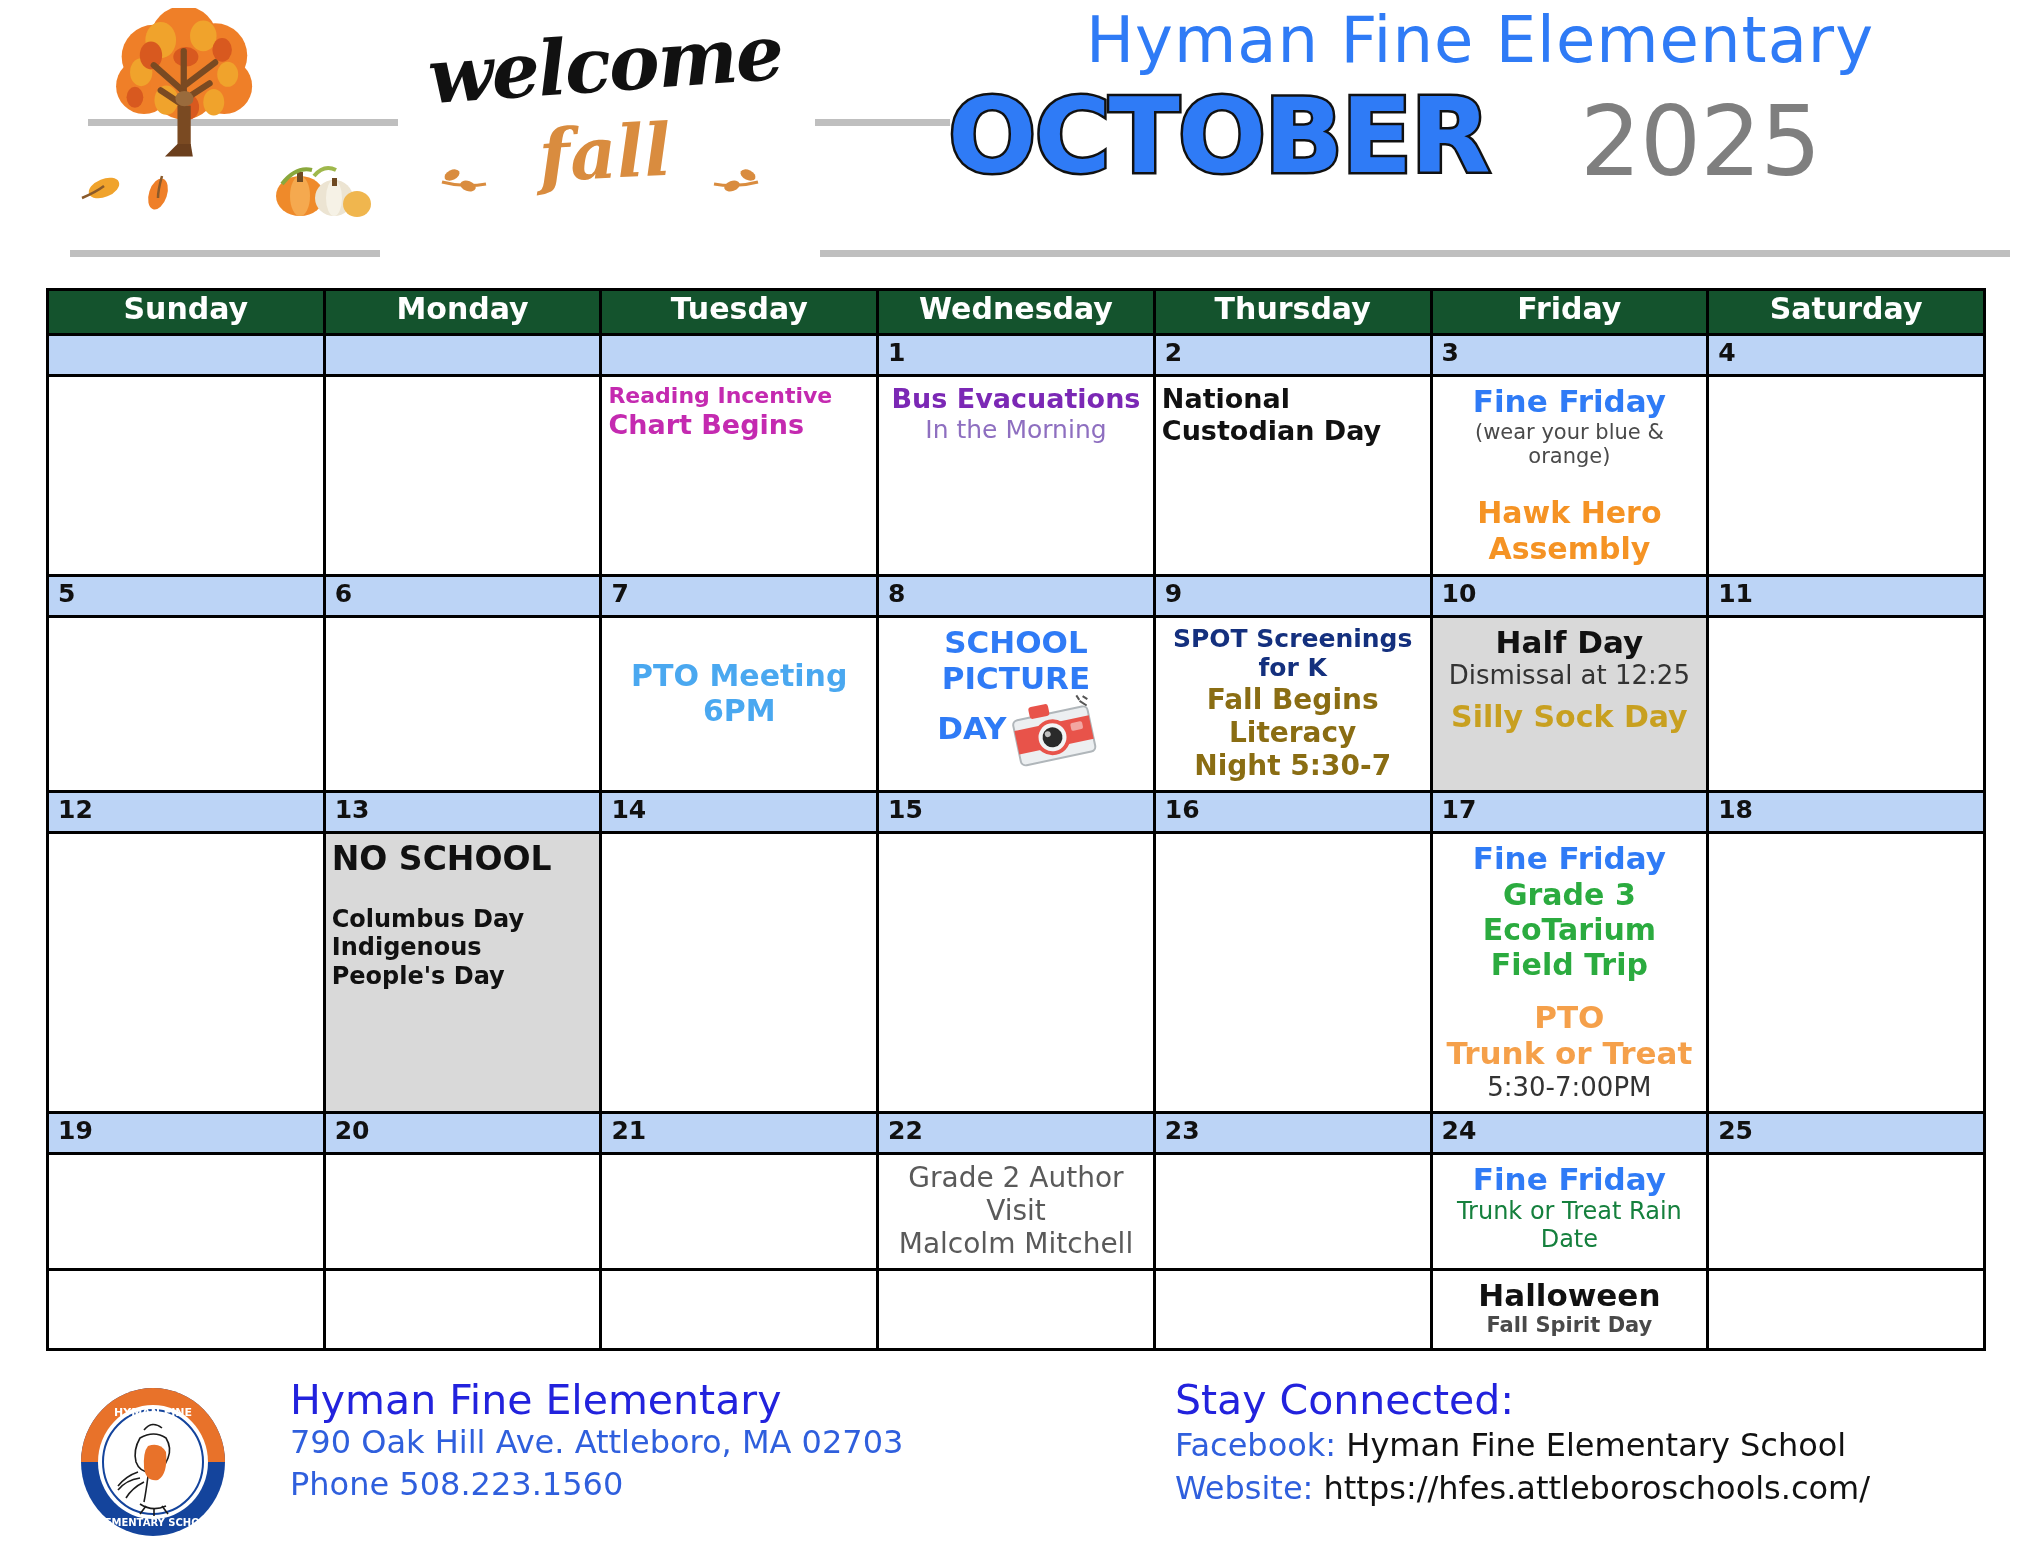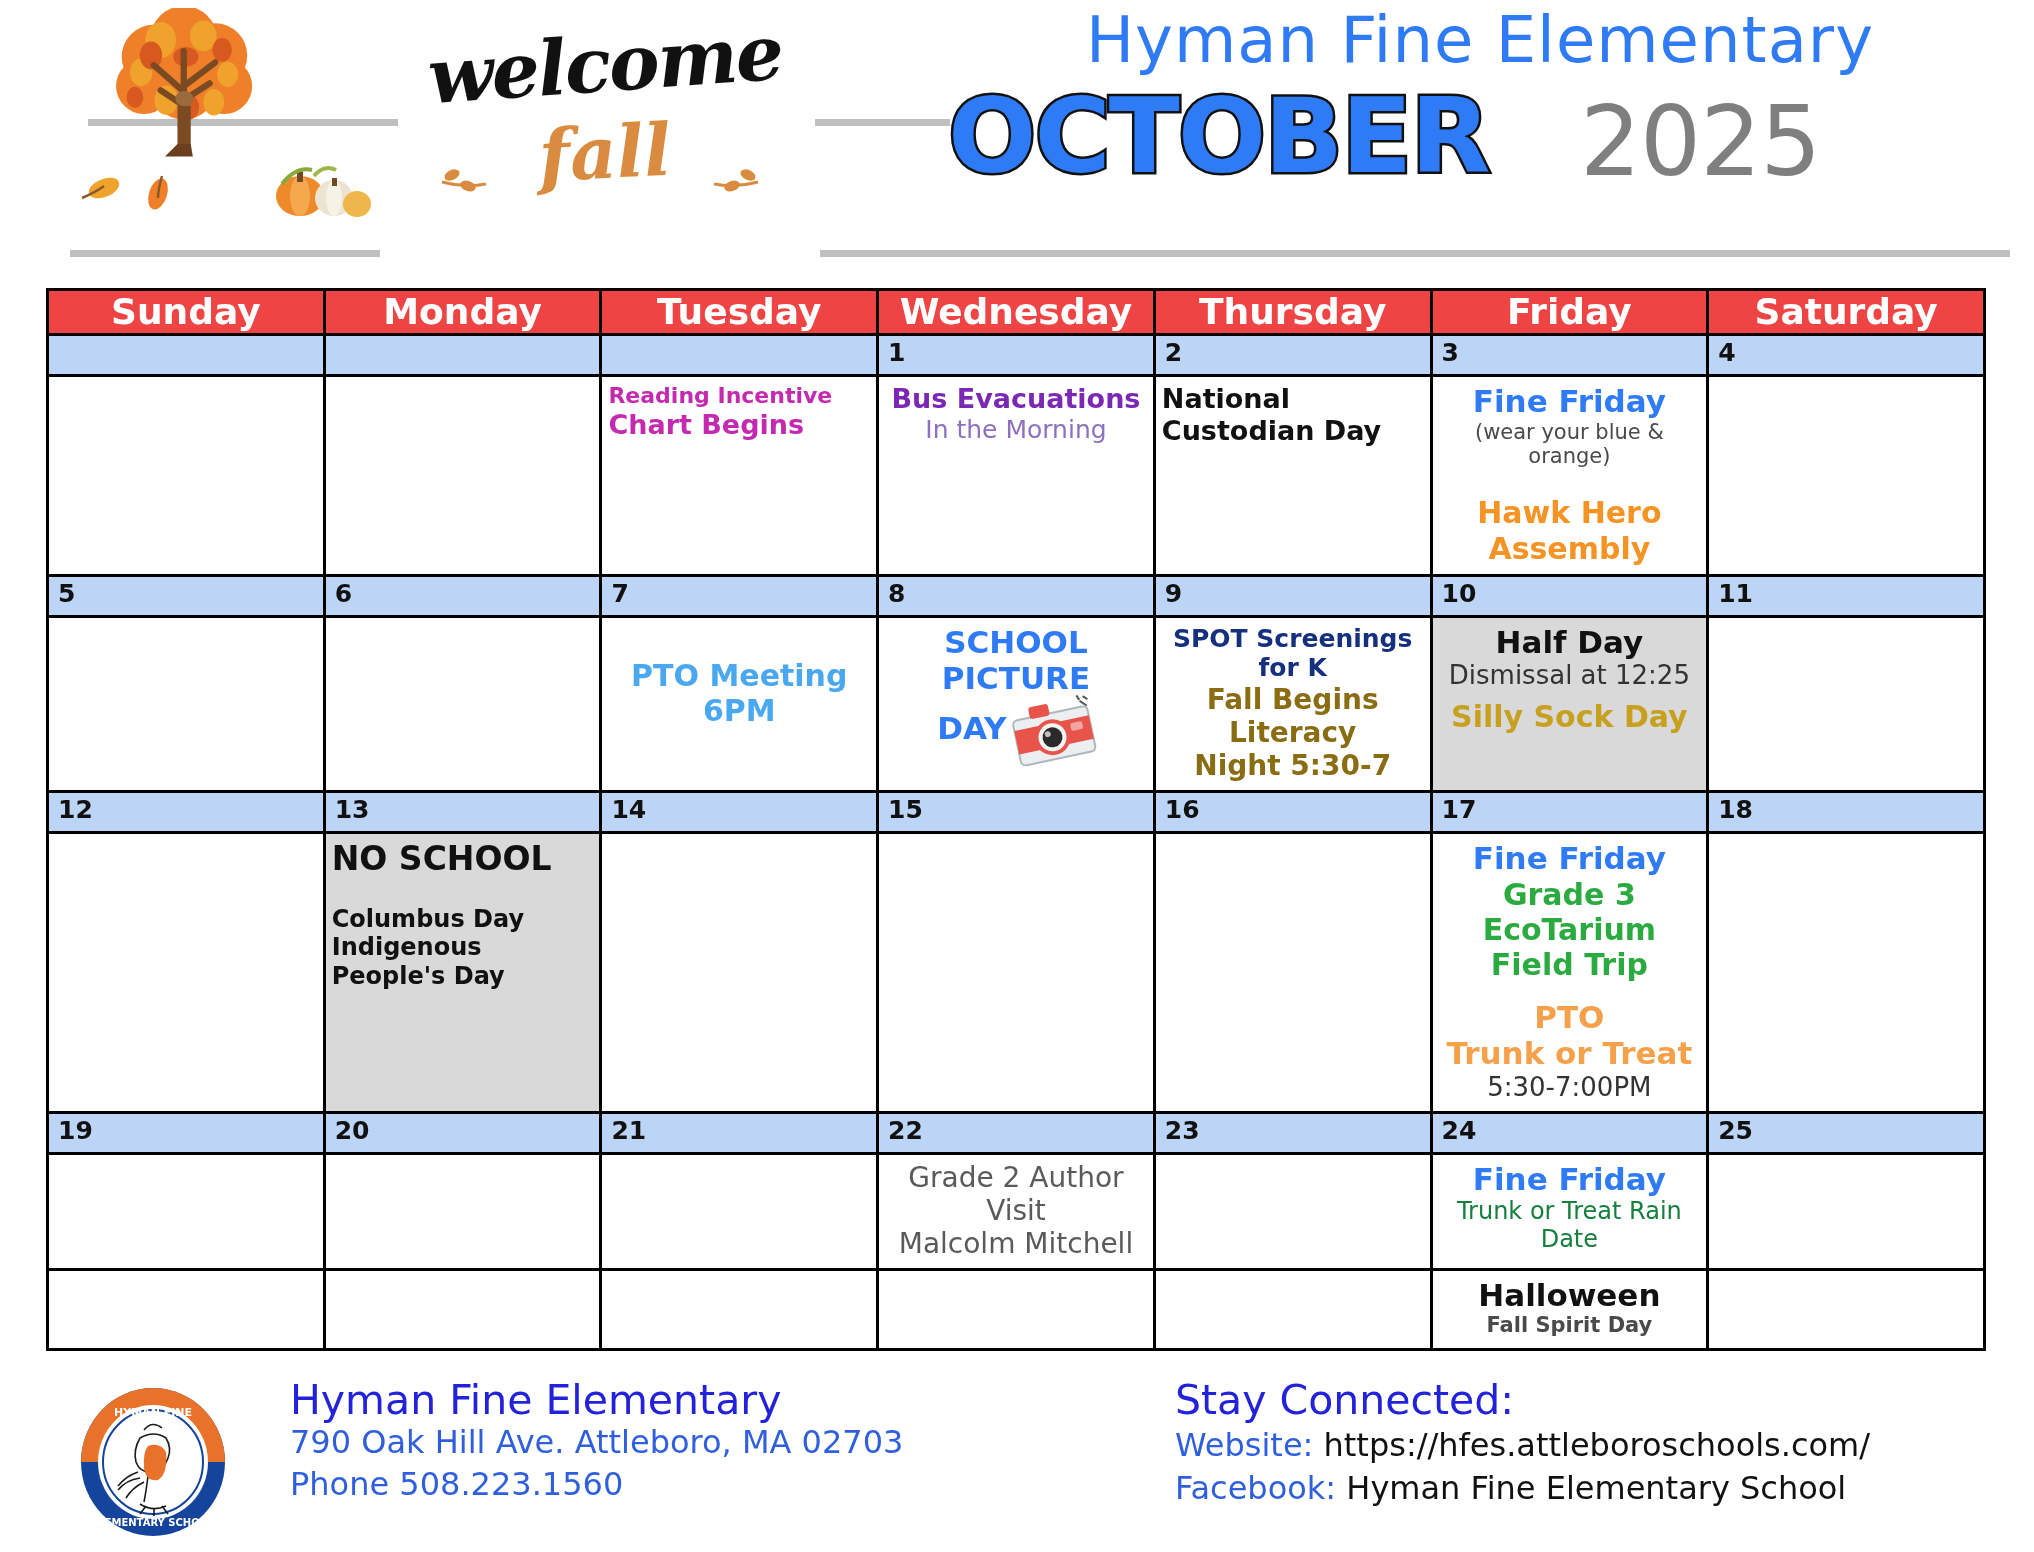--- a/index.html
+++ b/index.html
@@ -84,25 +84,25 @@
     width:1940px;
     border-collapse:collapse;
     table-layout:fixed;
   }
   .cal td, .cal th{
     border:3px solid #000000;
     padding:0;
     vertical-align:top;
   }
   .cal th{
-    background:#ef4444;
+    background:#14532d;
     color:#ffffff;
     font-family:"DejaVu Sans", sans-serif;
     font-weight:bold;
-    font-size:36px;
+    font-size:30px;
     height:42px;
     letter-spacing:0px;
   }
   .daynum-row td{
     background:#bcd4f6;
     height:36px;
     font-family:"DejaVu Sans", sans-serif;
     font-weight:bold;
     font-size:25px;
     color:#111111;
@@ -428,21 +428,21 @@
 
   <div class="school-info">
     <div class="si-title">Hyman Fine Elementary</div>
     <div class="si-line">790 Oak Hill Ave. Attleboro, MA 02703</div>
     <div class="si-line">Phone 508.223.1560</div>
   </div>
 
   <div class="connect">
     <div class="cn-title">Stay Connected:</div>
     <div class="cn-line">
+      <span>Facebook:</span>
+      <span class="dark">Hyman Fine Elementary School</span>
+    </div>
+    <div class="cn-line">
       <span>Website:</span>
       <span class="dark">https://hfes.attleboroschools.com/</span>
     </div>
-    <div class="cn-line">
-      <span>Facebook:</span>
-      <span class="dark">Hyman Fine Elementary School</span>
-    </div>
   </div>
 </div>
 
 </body></html>

